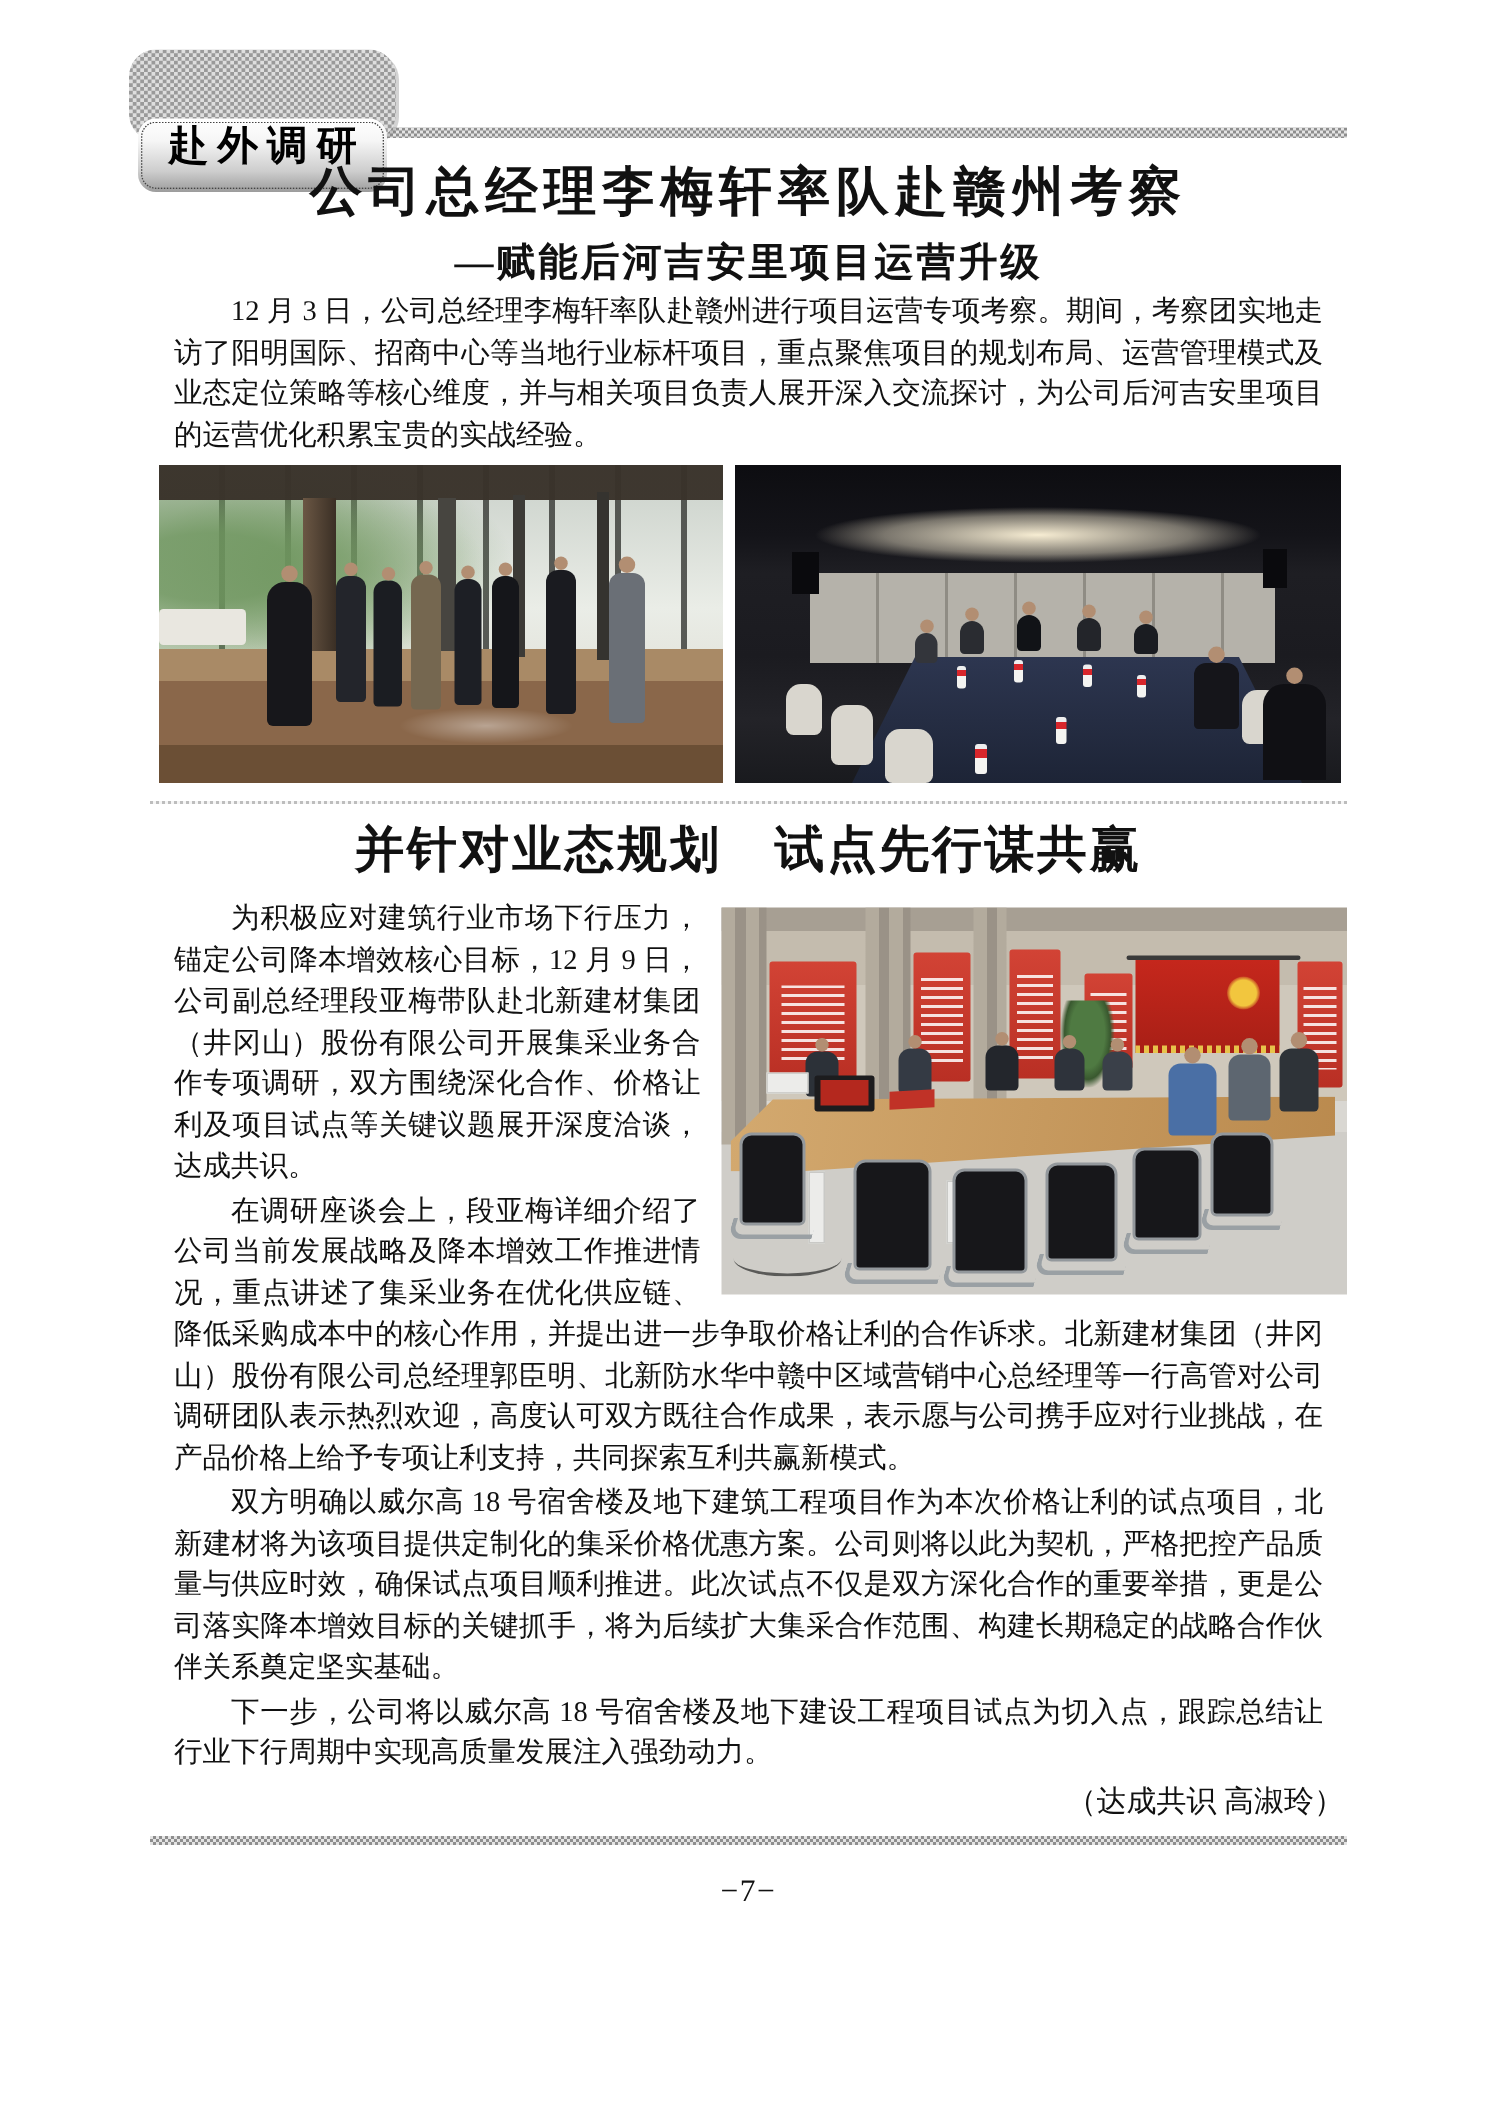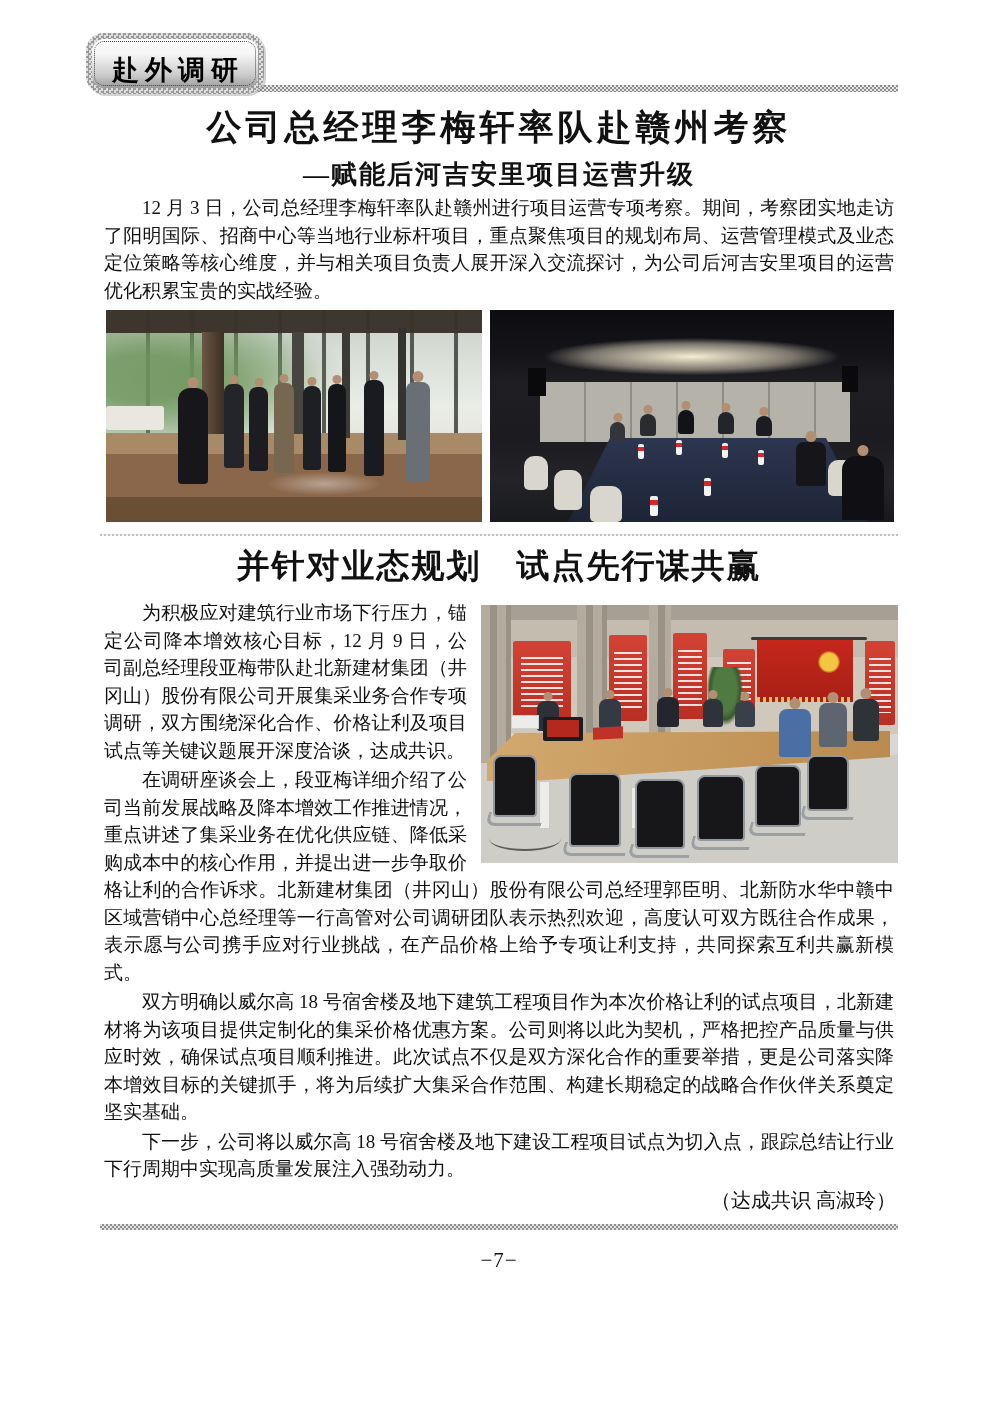--- a/index.html
+++ b/index.html
@@ -15,32 +15,32 @@
   }
   .badge-outer{
     position:absolute;left:86px;top:33px;width:178px;height:61px;border-radius:18px;
     background:repeating-conic-gradient(#9a9a9a 0% 25%, #dedede 0% 50%);
     background-size:5px 5px;padding:6px;box-sizing:border-box;
     box-shadow:2px 2px 0 rgba(130,130,130,.35);
   }
   .badge-inner{
     width:100%;height:100%;border-radius:12px;
     background:linear-gradient(180deg,#ffffff 0%,#f6f6f6 30%,#cdcdcd 72%,#9c9c9c 100%);
-    display:flex;align-items:flex-end;justify-content:center;
-    outline:1px dotted #444;outline-offset:-3px;
+    display:flex;align-items:flex-start;justify-content:center;
+    outline:1px dotted #444;outline-offset:-3px;margin-top:40px;
   }
   .badge-text{
     font-family:"Liberation Sans", sans-serif;font-weight:bold;font-size:27px;
     letter-spacing:6px;color:#000;margin-left:6px;
   }
   
   .main{position:absolute;left:100px;top:0;width:798px;}
   .title1{margin:104px 0 0;text-align:center;font-size:35px;font-weight:bold;letter-spacing:4px;}
   .subtitle{margin:6px 0 0;text-align:center;font-size:26px;font-weight:bold;letter-spacing:2px;}
-  p.body{margin:2px 4px;font-size:19px;line-height:27.5px;text-align:justify;text-indent:2em;}
+  p.body{margin:2px 16px;font-size:19px;line-height:27.5px;text-align:justify;text-indent:2em;}
   .byline{text-align:right;font-size:20px;margin:4px 2px 0 0;}
   .divider{height:2px;margin:12px 0 6px;
     background:repeating-linear-gradient(90deg,#bdbdbd 0 2px,#f5f5f5 2px 4px);}
   .title2{margin:8px 0 10px;text-align:center;font-size:33px;font-weight:bold;letter-spacing:2px;}
   .bottom-rule{clear:both;height:6px;margin-top:10px;
     background:repeating-conic-gradient(#8e8e8e 0% 25%, #e4e4e4 0% 50%);background-size:4px 4px;}
   .page-num{text-align:center;font-size:21px;margin-top:18px;letter-spacing:1px;}
   
   .photos-row{display:flex;gap:8px;margin:6px 0 6px 6px;}
   .ph{position:relative;overflow:hidden;}

